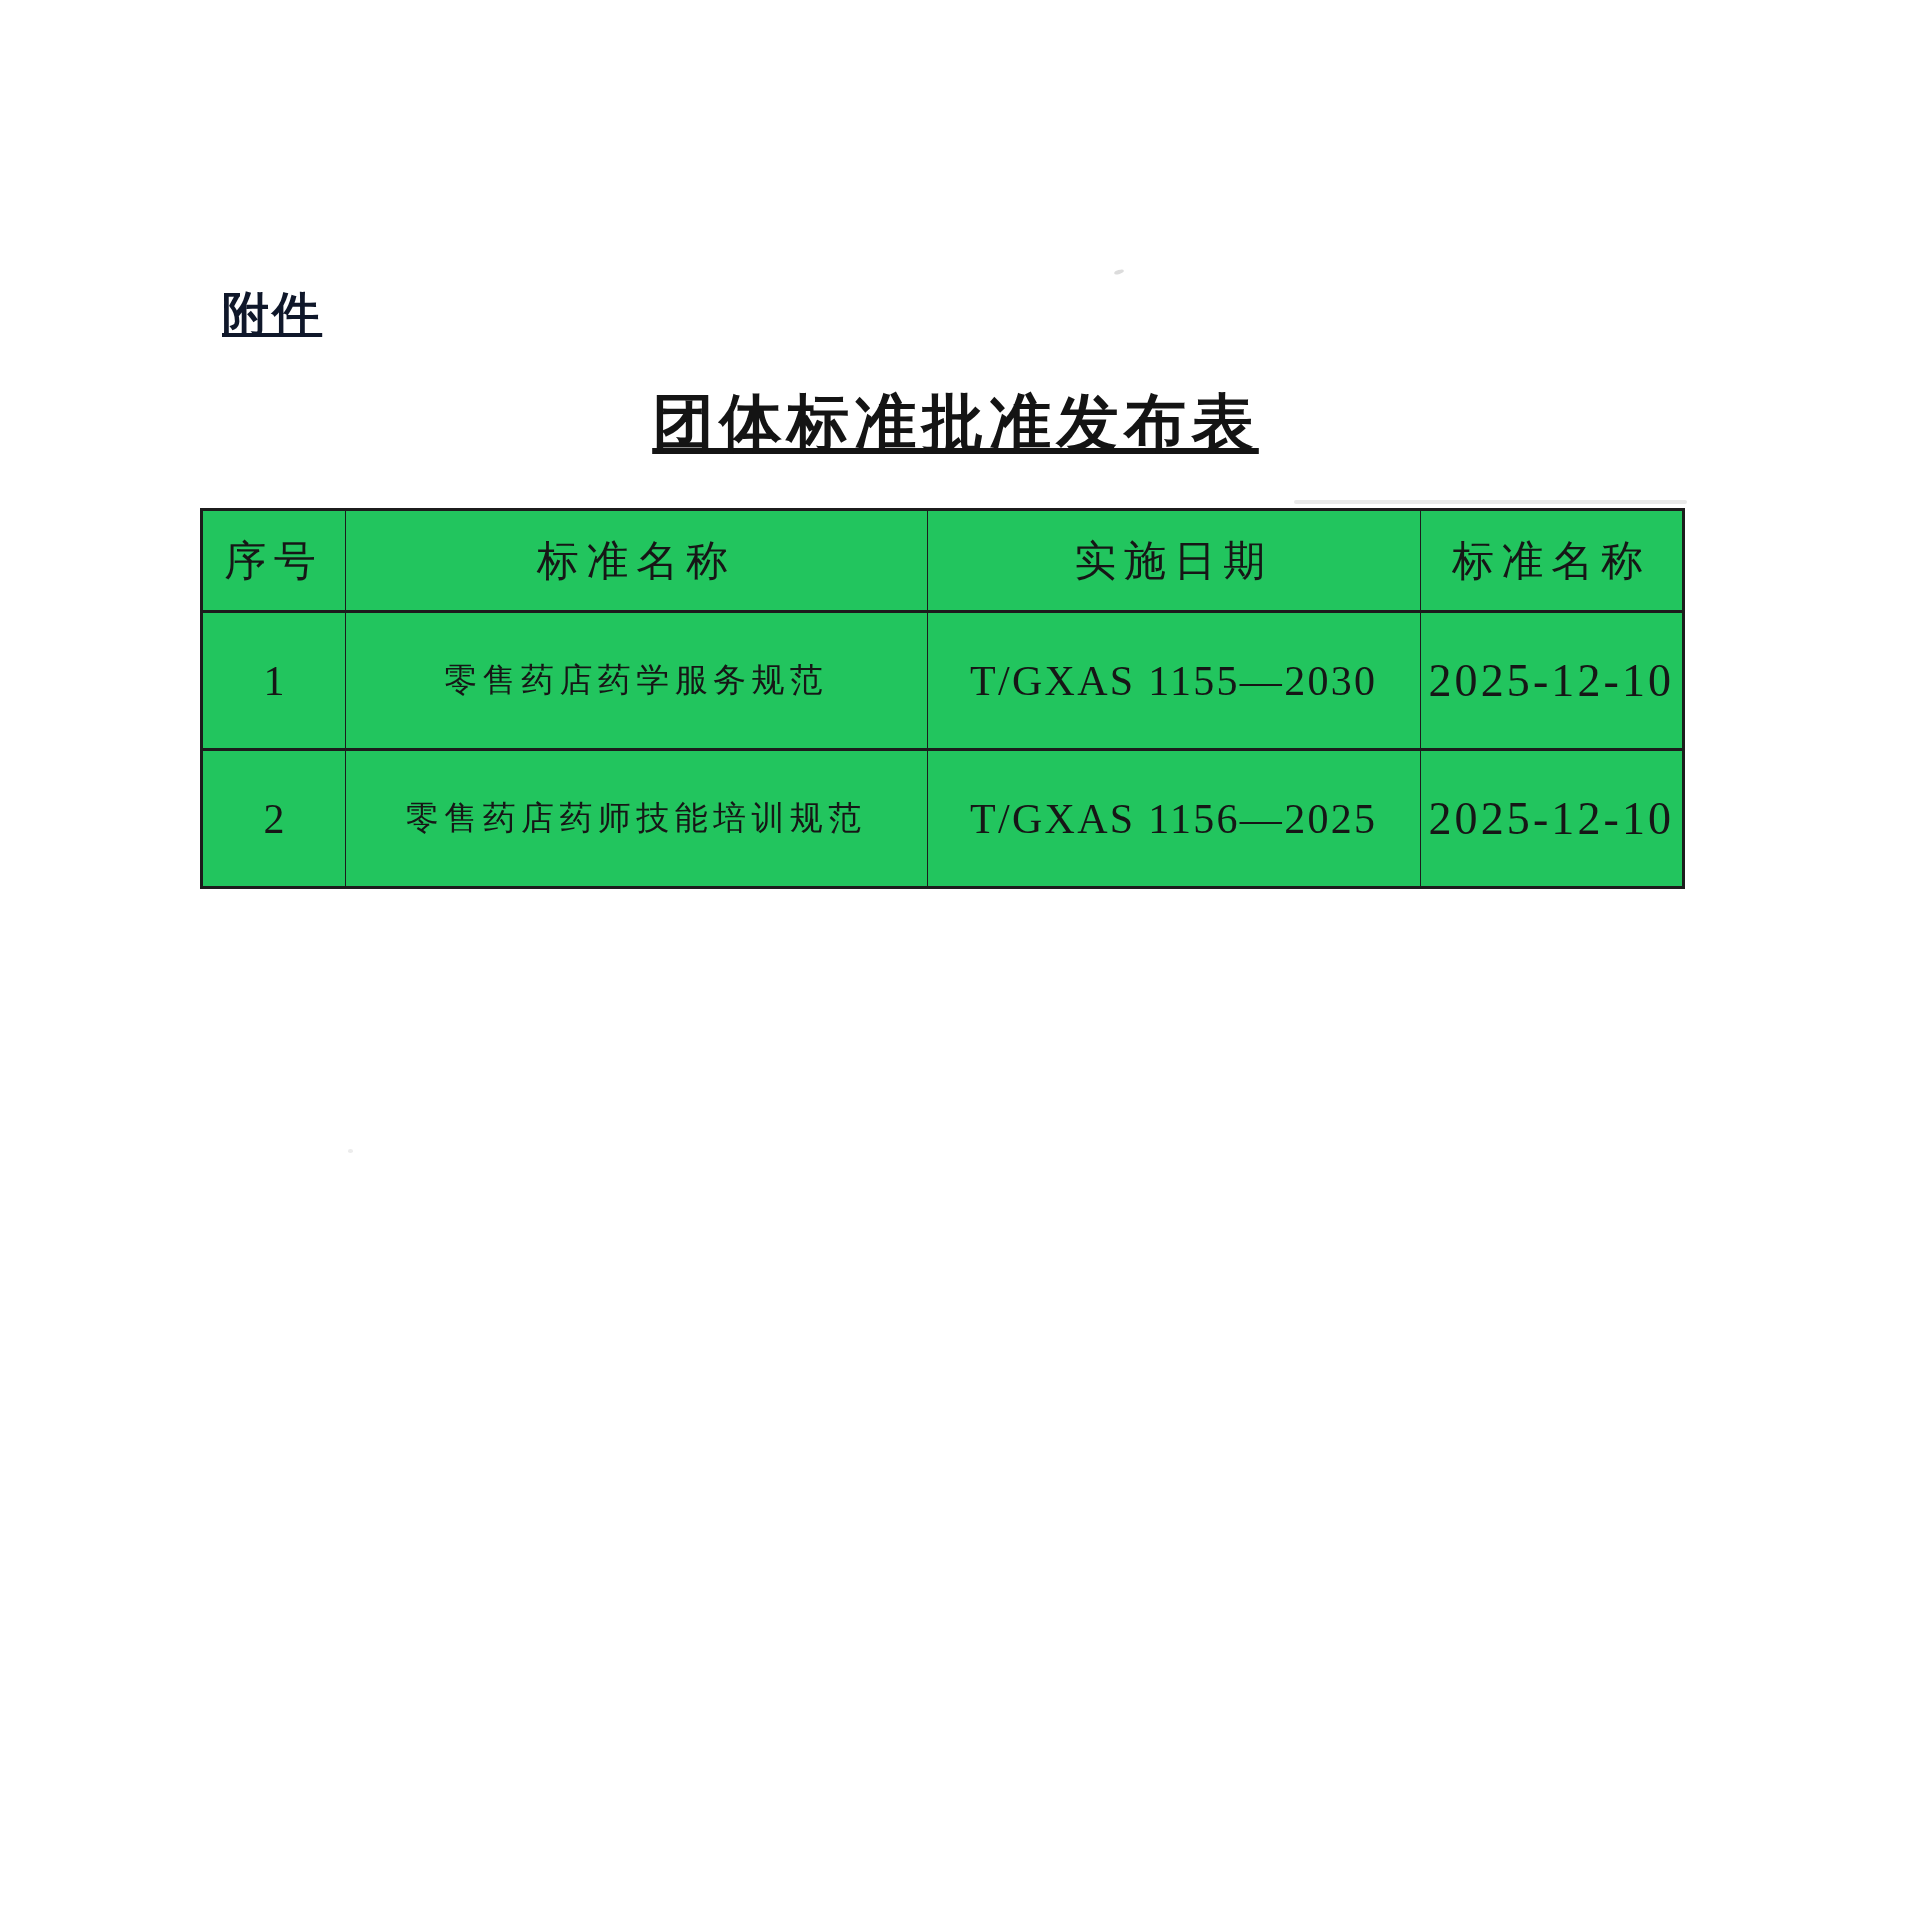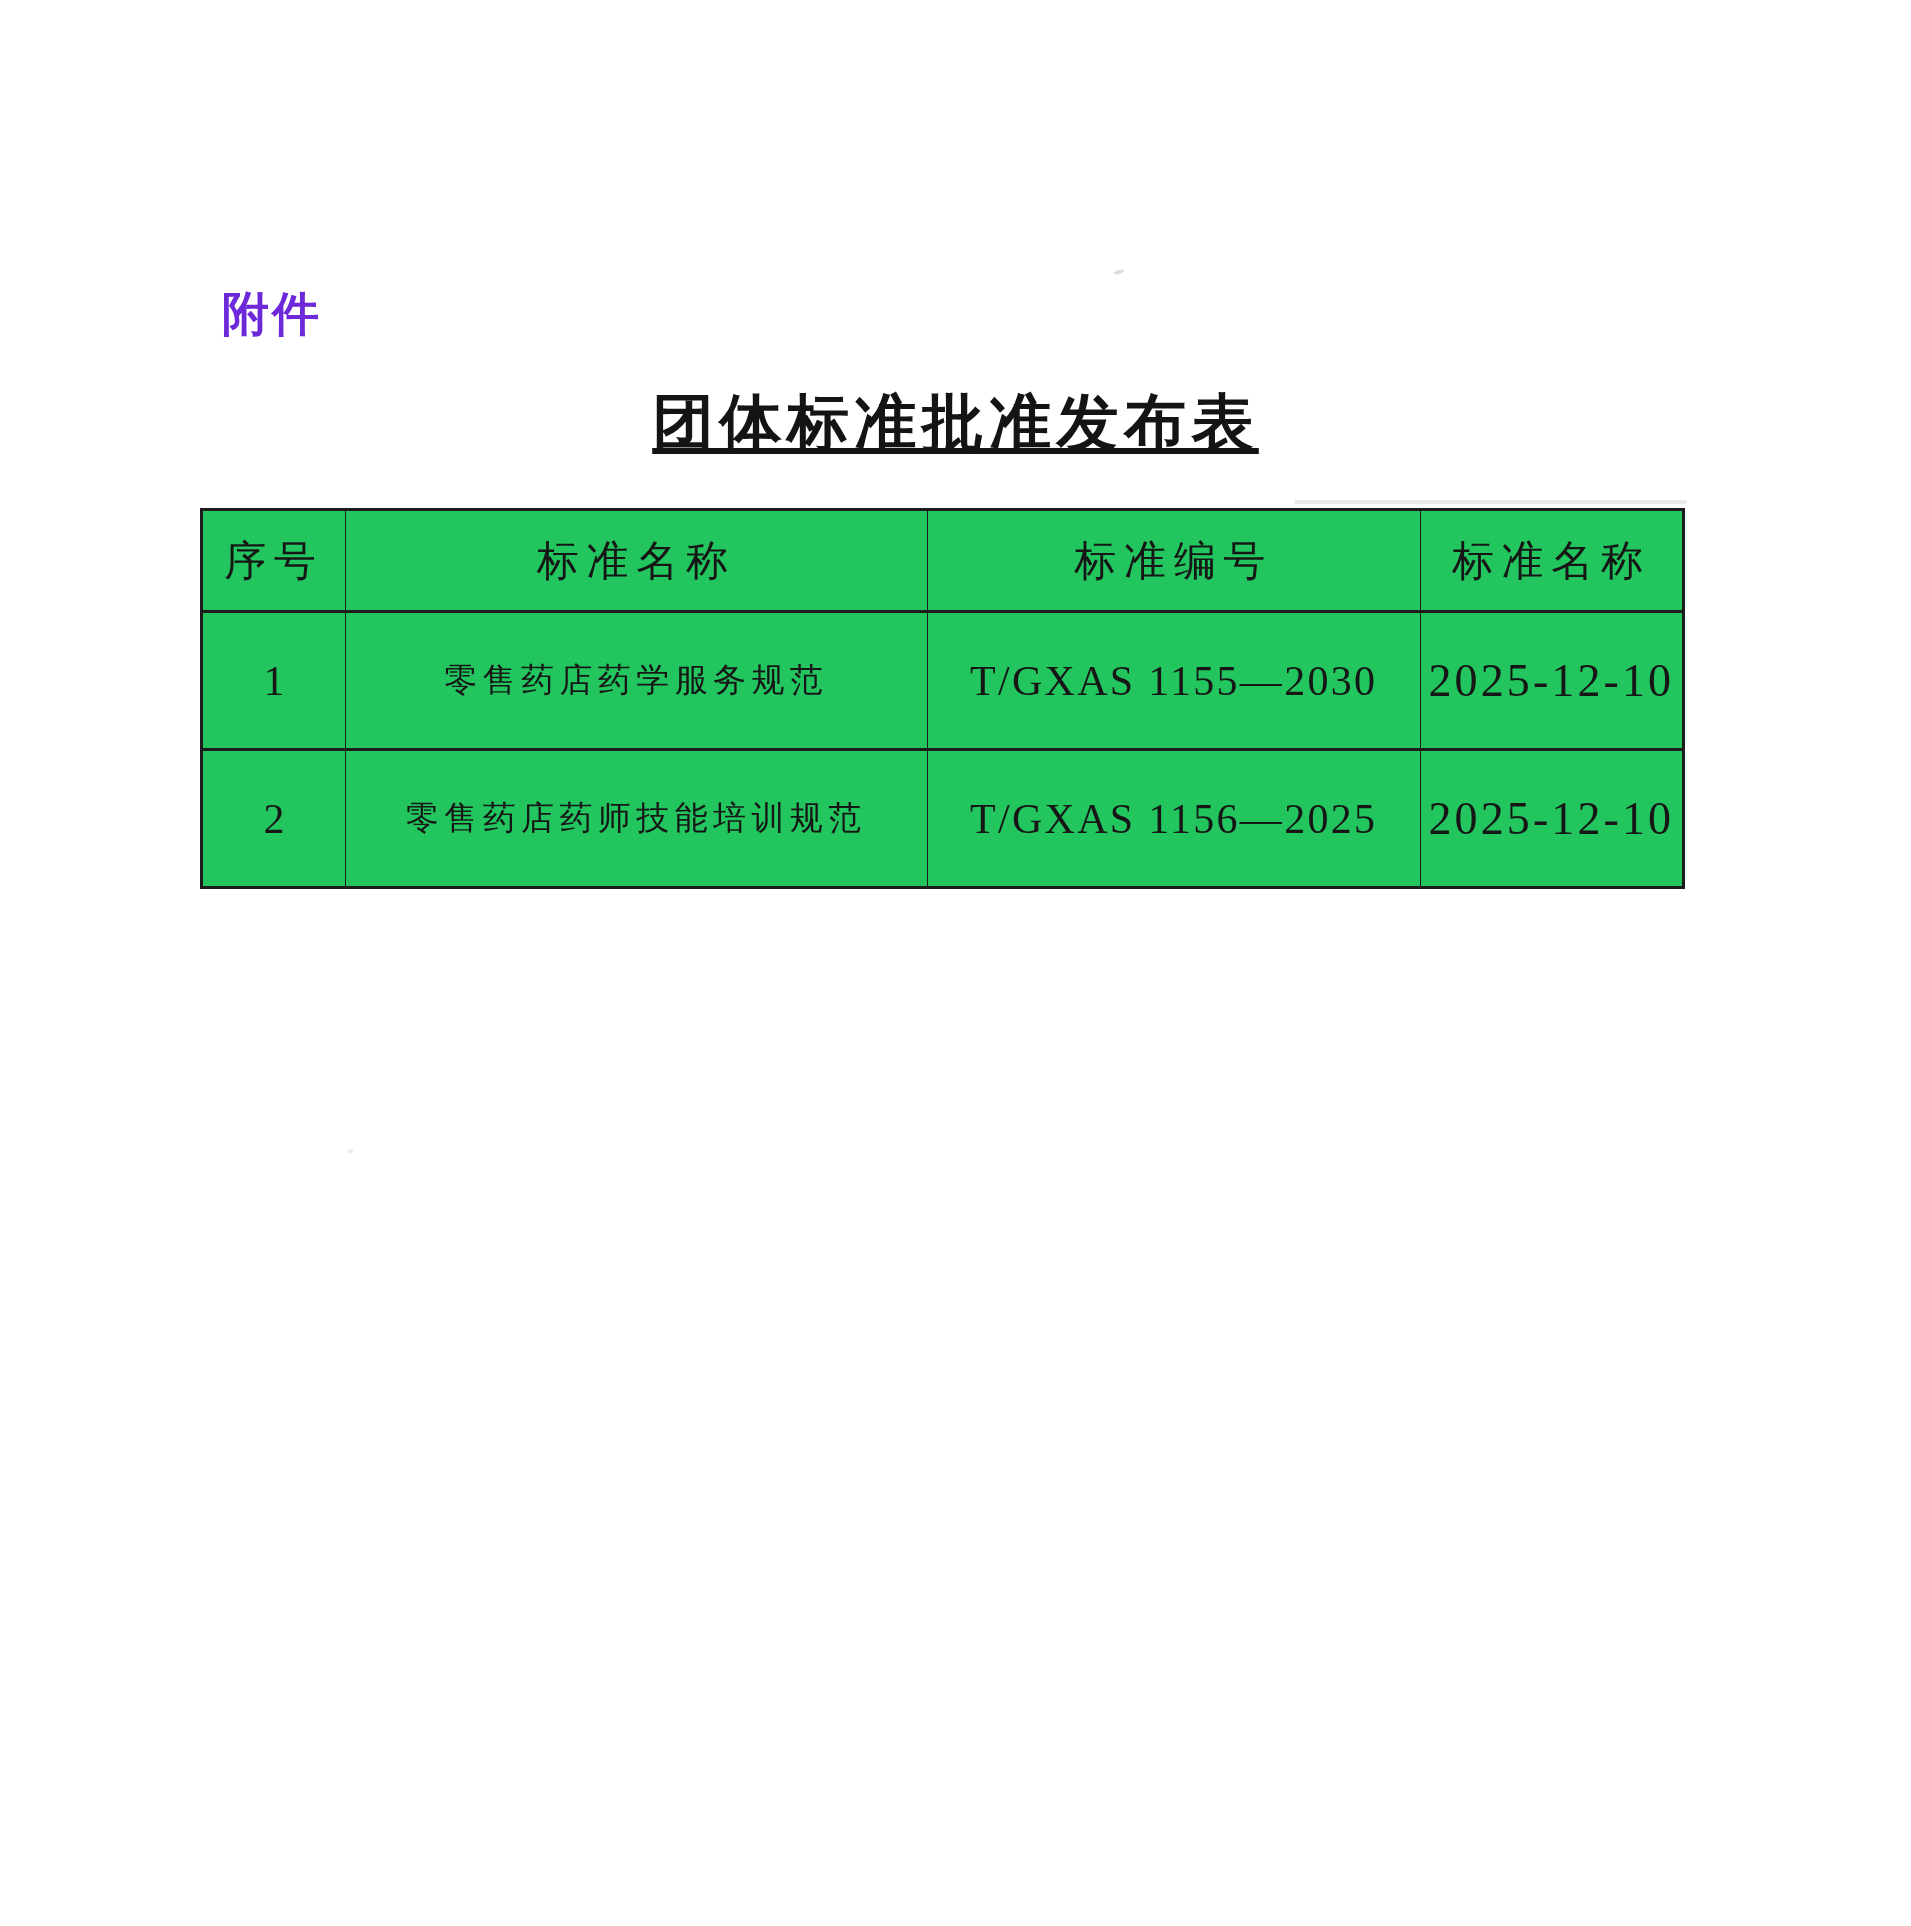--- a/index.html
+++ b/index.html
@@ -17,21 +17,22 @@
     overflow: hidden;
   }
   .attachment-label {
     position: absolute;
     left: 222px;
     top: 283px;
     font-size: 47px;
     font-weight: 600;
     letter-spacing: 3.1px;
     font-family: "Liberation Sans", "DejaVu Sans", sans-serif;
-    color: #6d28d9;
+    color: #0f172a;
+    text-decoration: underline;
   }
   .doc-title {
     position: absolute;
     left: 0;
     top: 381px;
     width: 100%;
     text-align: center;
     font-size: 62px;
     font-weight: 700;
     letter-spacing: 5.4px;
@@ -133,21 +134,21 @@
     <colgroup>
       <col style="width: 9.70%">
       <col style="width: 39.27%">
       <col style="width: 33.26%">
       <col style="width: 17.77%">
     </colgroup>
     <thead>
       <tr class="header-row">
         <th class="col-header">序号</th>
         <th class="col-header">标准名称</th>
-        <th class="col-header">标准编号</th>
+        <th class="col-header">实施日期</th>
         <th class="col-header">标准名称</th>
       </tr>
     </thead>
     <tbody>
       <tr class="data-row">
         <td class="cell-no">1</td>
         <td class="cell-name">零售药店药学服务规范</td>
         <td class="cell-code">T/GXAS 1155—2030</td>
         <td class="cell-date">2025-12-10</td>
       </tr>

